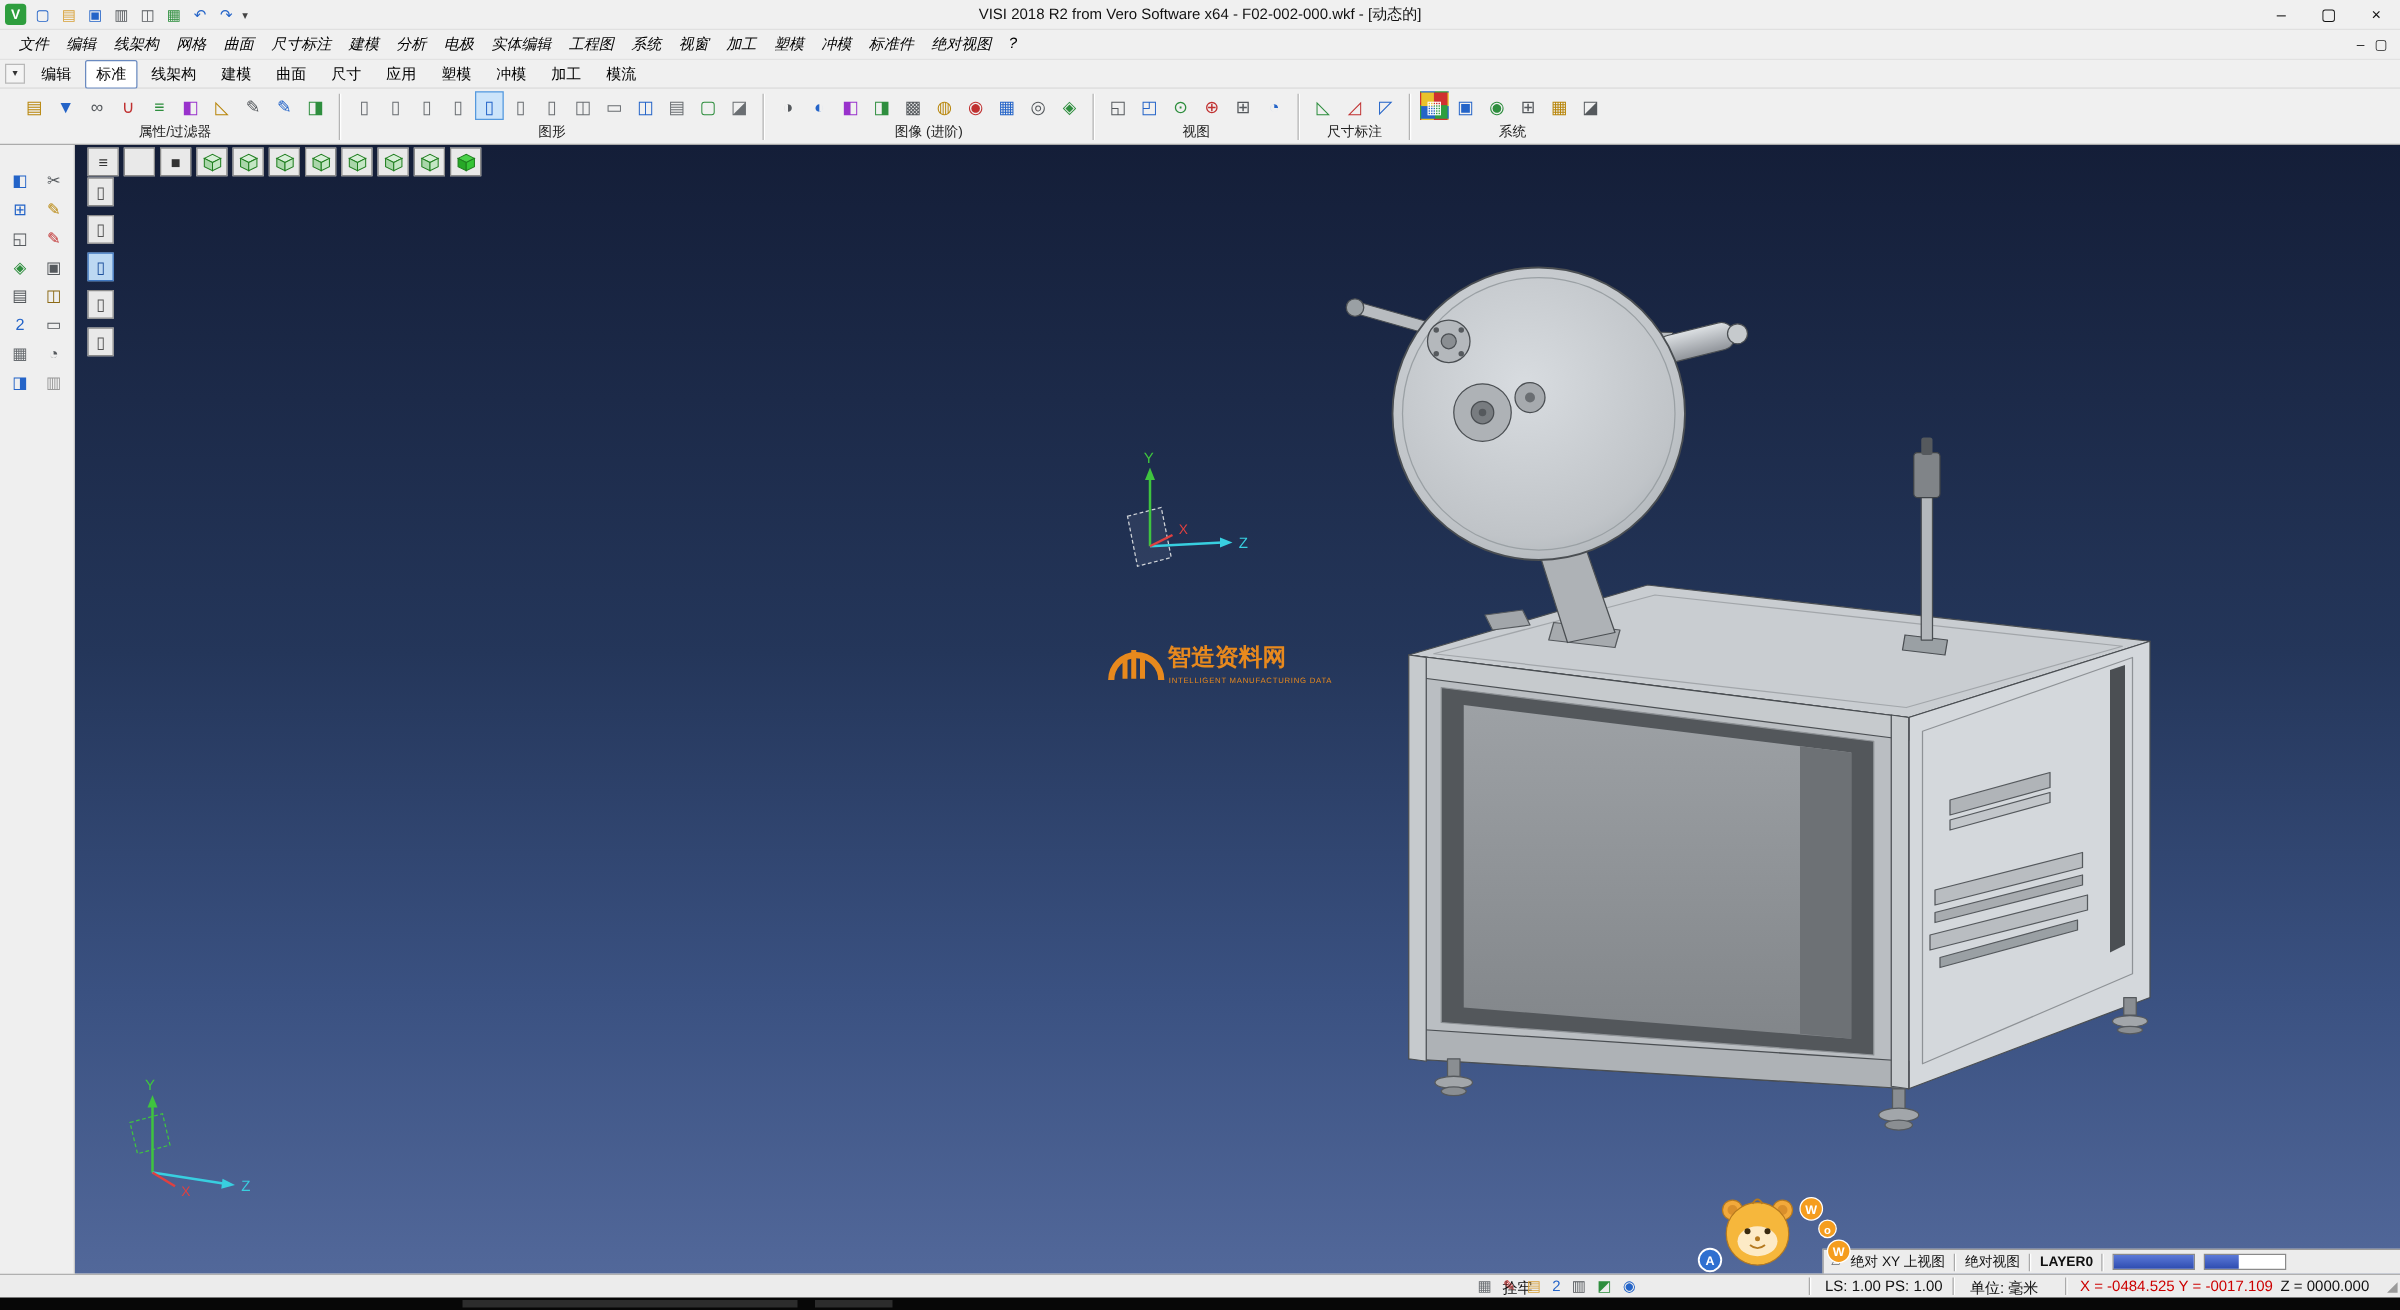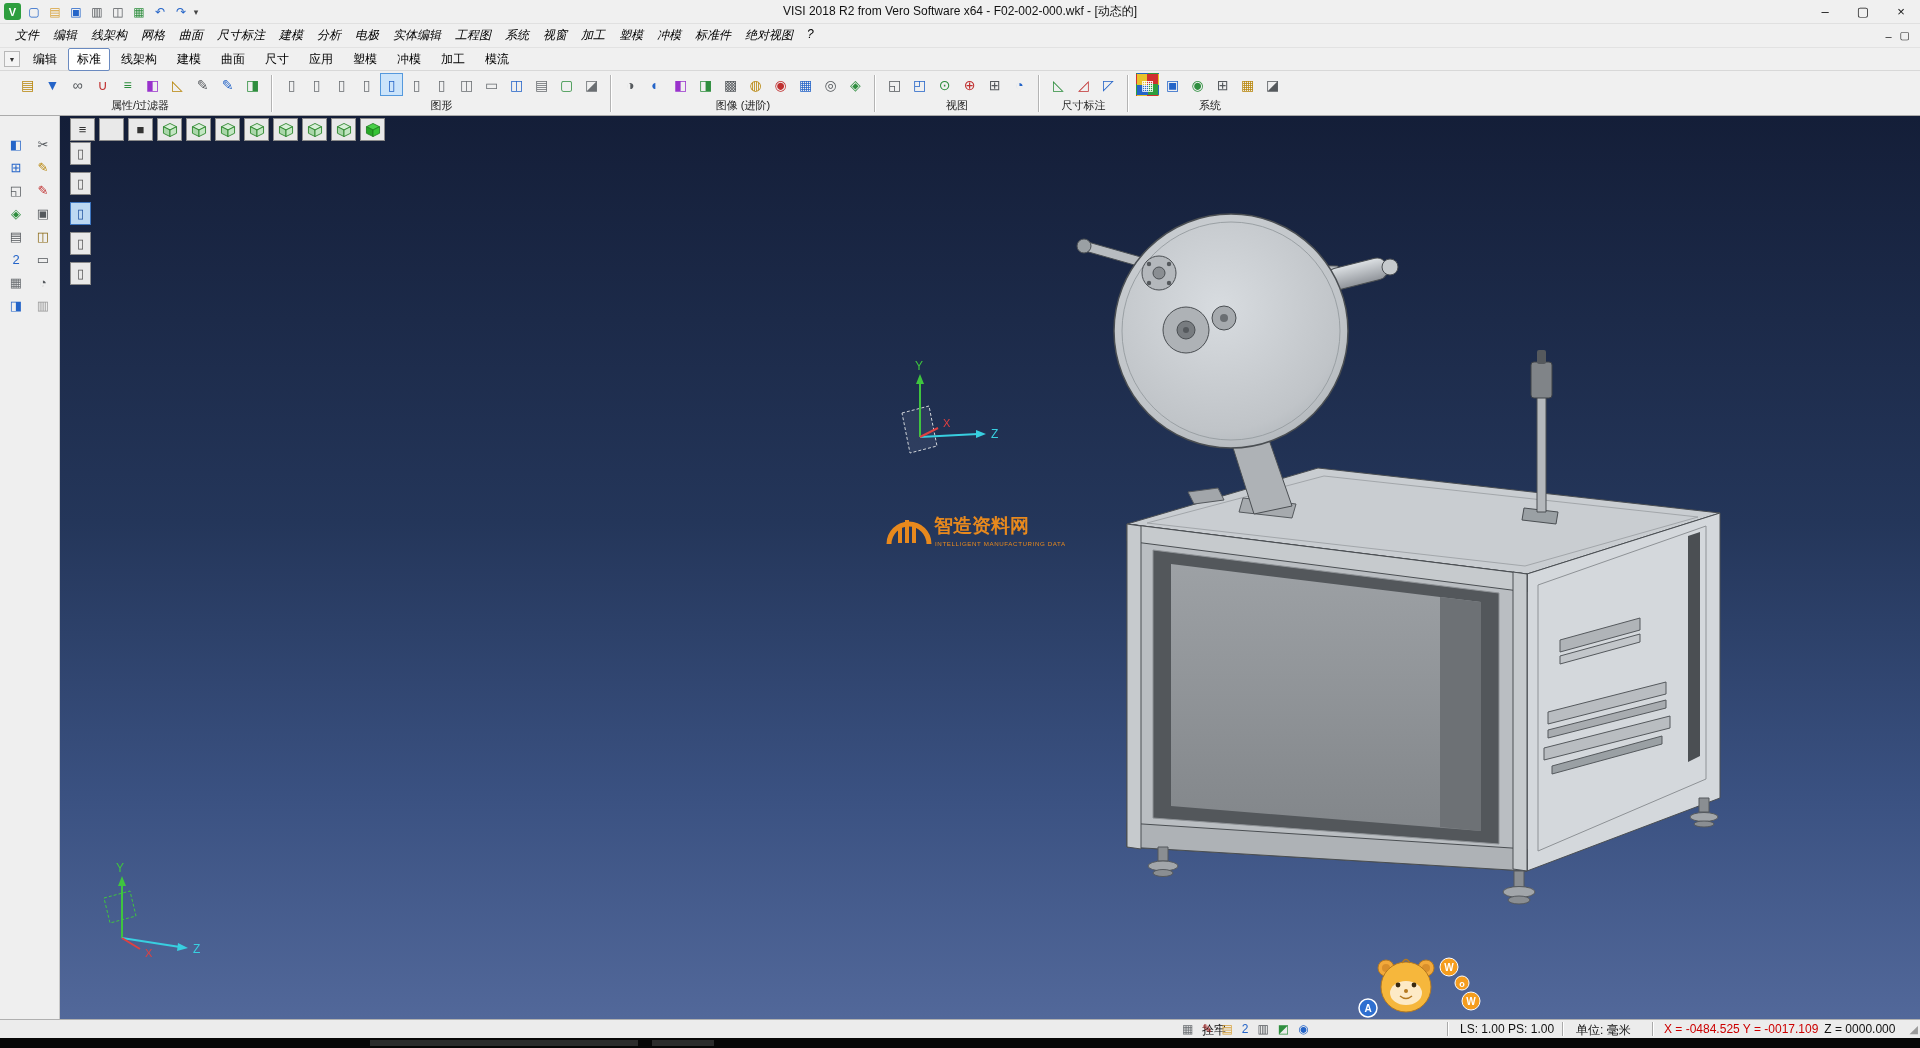--- a/index.html
+++ b/index.html
@@ -617,20 +617,35 @@
           <polygon points="122,876 118,886 126,886" fill="#3fc43f"></polygon>
           <text x="116" y="872" fill="#3fc43f">Y</text>
           <line x1="122" y1="938" x2="180" y2="947" stroke="#38cfe0" stroke-width="2"></line>
           <polygon points="188,948 178,943 177,951" fill="#38cfe0"></polygon>
           <text x="193" y="953" fill="#38cfe0">Z</text>
           <line x1="122" y1="938" x2="140" y2="949" stroke="#e04040" stroke-width="2"></line>
           <text x="145" y="957" fill="#e04040" font-size="11">X</text>
         </g>
       </svg>
 
+      <div class="status-row1">
+        <span style="color:#6a6e72;">▱</span>
+        <span>绝对 XY 上视图</span>
+        <span class="sb-sep"></span>
+        <span>绝对视图</span>
+        <span class="sb-sep"></span>
+        <span class="layer-label">LAYER0</span>
+        <span class="sb-sep"></span>
+        <span class="sb-field" style="width:66px;">
+            <span class="fill" style="width:100%;"></span>
+          </span>
+        <span class="sb-field" style="width:66px;">
+            <span class="fill" style="width:42%;"></span>
+          </span>
+      </div>
     </div>
   </div>
 
   <div class="status-row2">
     <span class="abs" style="left:1202px;">拴牢</span>
     <span class="abs r2-icons" style="left:1182px;">
 
     <button class="r2-icon" style="color: rgb(106, 110, 114);"><span>▦</span></button>
         <button class="r2-icon" style="color: rgb(192, 48, 48);"><span>✎</span></button>
         <button class="r2-icon" style="color: rgb(216, 162, 58);"><span>▤</span></button>

